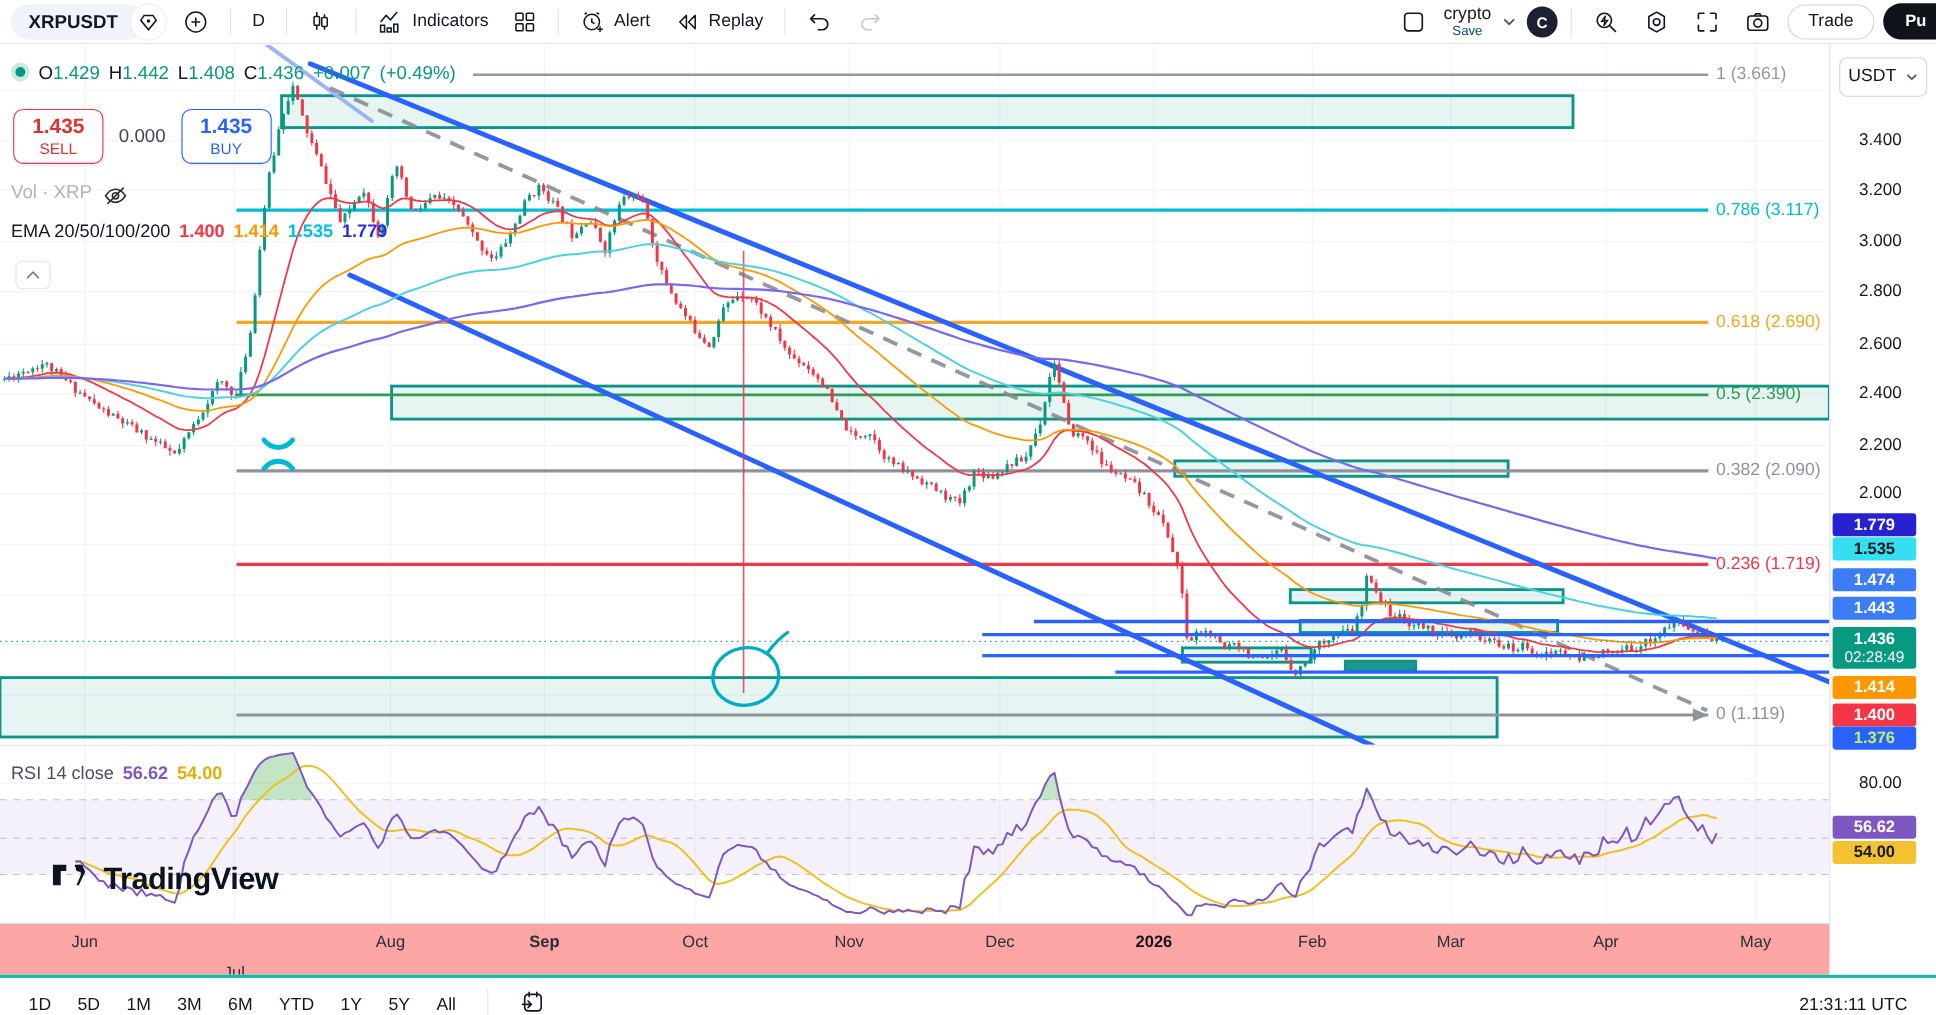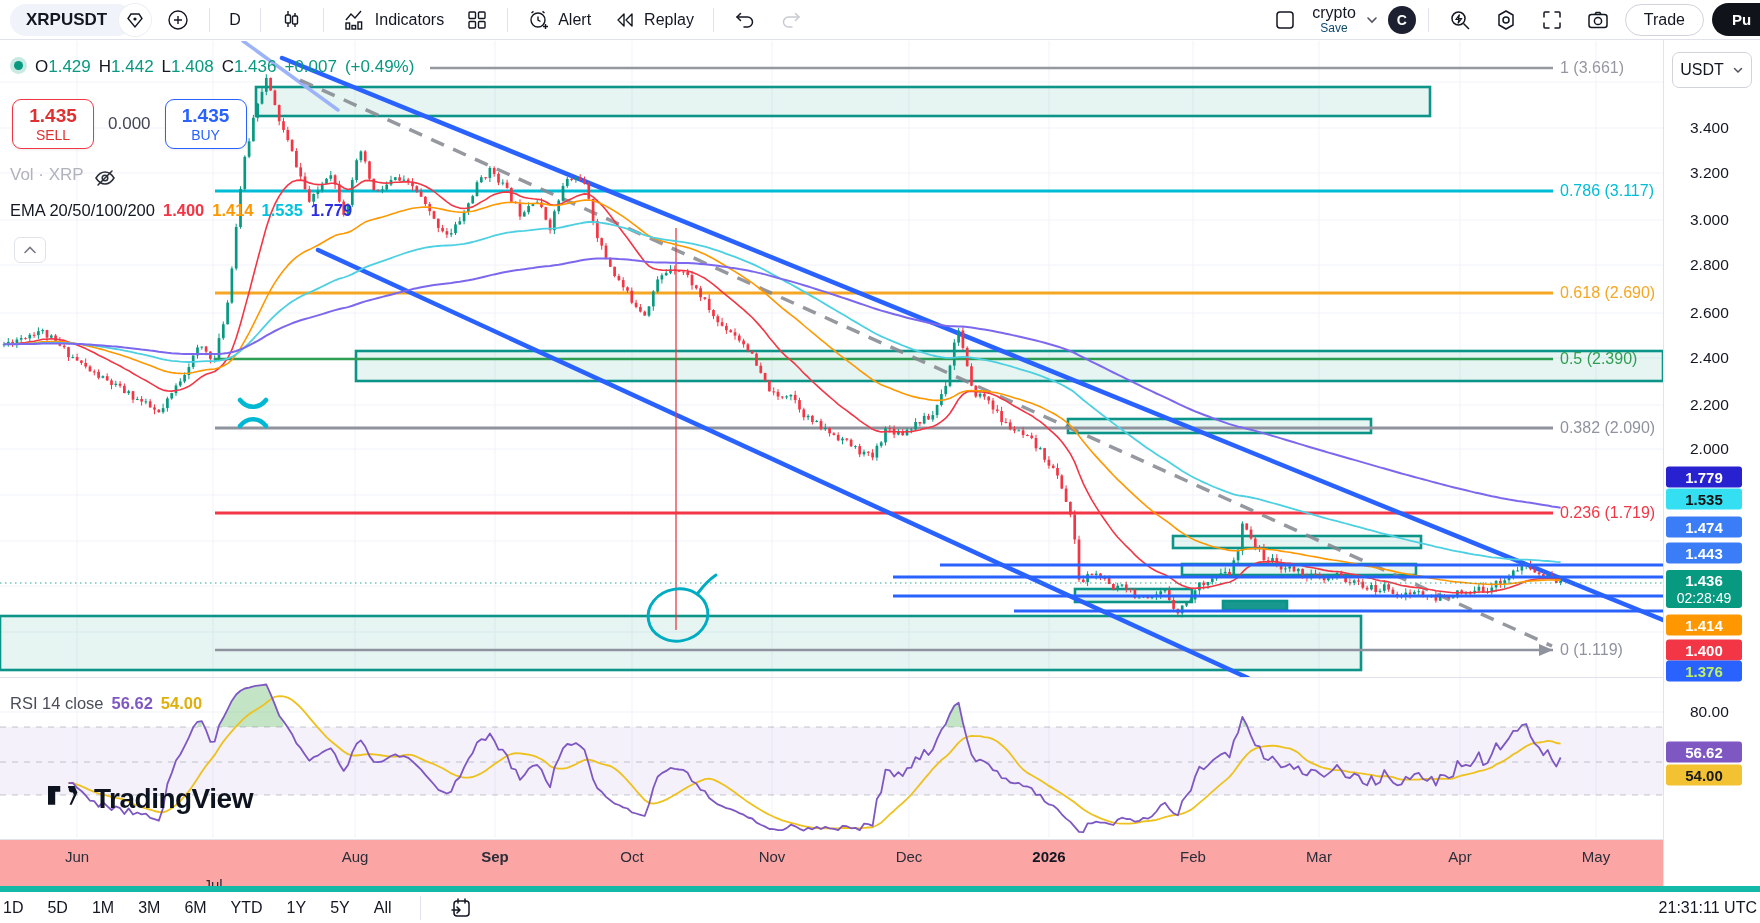--- a/index.html
+++ b/index.html
@@ -58,21 +58,21 @@
   .plabel{position:absolute;left:2px;width:76px;transform:translateY(-50%);border-radius:3px;
     text-align:center;font-size:15px;font-weight:bold;padding:2px 0;z-index:31}
   .plabel .sub{font-weight:normal;font-size:14px}
   
   .fib-label{position:absolute;transform:translateY(-50%);font-size:16px;z-index:6;white-space:nowrap}
   
   #time-axis{position:absolute;left:0;top:839px;width:1760px;height:47px;background:#fca5a5;z-index:25;
     border-top:1px solid #e0e3eb}
   .mtick{position:absolute;top:8px;transform:translateX(-50%);font-size:15px;color:#2a2e39}
   #bottombar{position:absolute;left:0;top:886px;width:1760px;height:37px;background:#fff;z-index:25;
-    border-top:6px solid #14b8a6;display:flex;align-items:center;padding:0 3px;gap:24px;font-size:16px}
+    border-top:3px solid #14b8a6;display:flex;align-items:flex-end;padding:0 26px;gap:24px;font-size:16px}
   .range-btn{cursor:pointer;color:#131722}
   #clock{margin-left:auto;font-size:16px}
   #axis-gear{position:absolute;right:28px;top:8px;cursor:pointer}
 </style>
 </head>
 <body>
 <div id="app">
 
 <div id="topbar">
   <div id="symbol-pill" class="tbtn">

